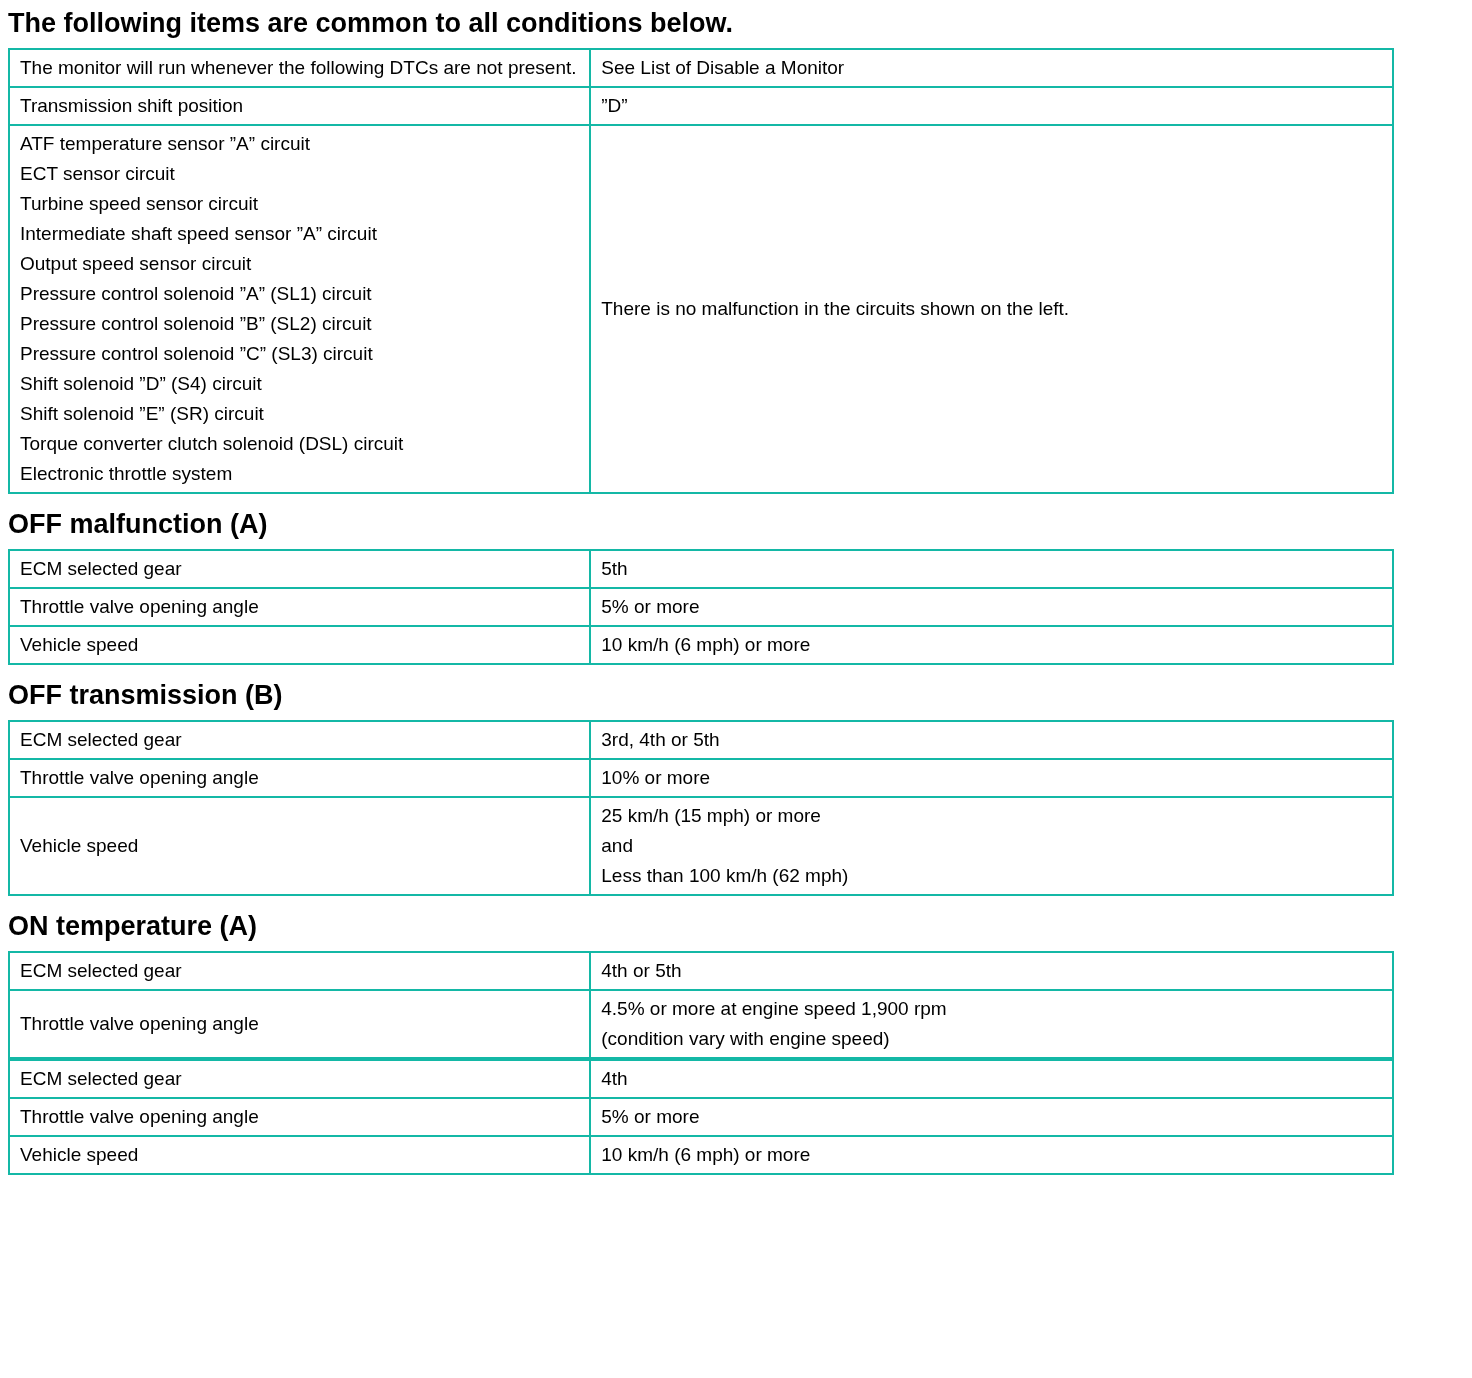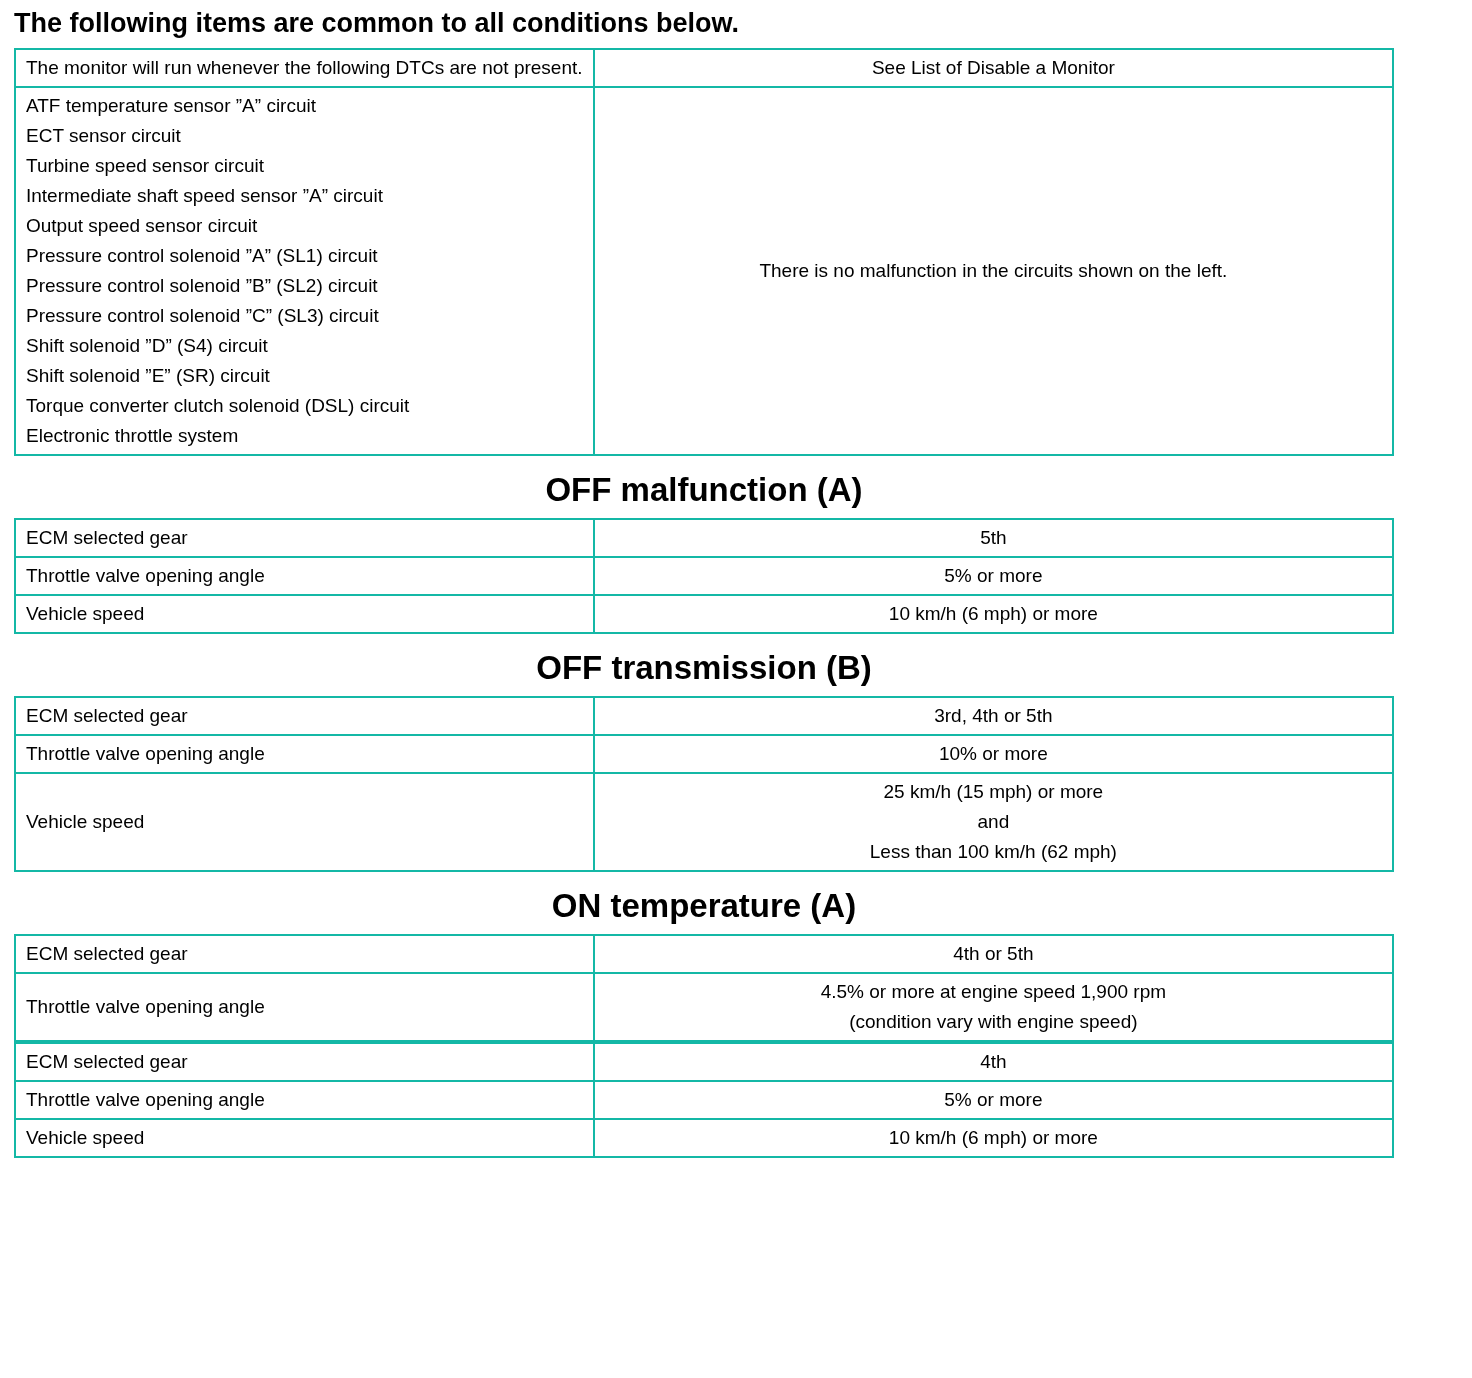--- a/index.html
+++ b/index.html
@@ -1,44 +1,48 @@
 <!DOCTYPE html>
 <html><head>
 <meta charset="utf-8">
 <style>
   * { box-sizing: border-box; }
   html, body { margin: 0; padding: 0; background: #ffffff; color: #000000; }
   body { font-family: "Liberation Sans", "DejaVu Sans", sans-serif; }
-  .page { width: 1408px; min-height: 1378px; padding: 8px 14px 12px 14px; }
+  .page { width: 1408px; min-height: 1378px; padding: 8px 14px 12px 8px; }
   .title { font-size: 27px; font-weight: bold; margin: 0 0 9px 0; letter-spacing: 0; }
-  .section-heading { font-size: 33px; font-weight: bold; margin: 15px 0 9px 0; text-align: center; }
+  .section-heading { font-size: 27px; font-weight: bold; margin: 15px 0 9px 0; }
   table.tbl { width: 100%; border-collapse: collapse; table-layout: fixed; }
   table.tbl td {
     border: 2px solid #14b8a6;
     font-size: 19px;
     line-height: 30px;
     padding: 3px 10px;
     white-space: pre-line;
     vertical-align: middle;
   }
   td.lbl { width: 42%; text-align: left; }
-  td.val { text-align: center; }
+  td.val { }
 </style>
 </head>
 <body>
 
 <div class="page">
 
   <h1 class="title">The following items are common to all conditions below.</h1>
 
   <table class="tbl">
     <tbody>
       <tr>
         <td class="lbl">The monitor will run whenever the following DTCs are not present.</td>
         <td class="val">See List of Disable a Monitor</td>
+      </tr>
+      <tr>
+        <td class="lbl">Transmission shift position</td>
+        <td class="val">”D”</td>
       </tr>
       <tr>
         <td class="lbl">ATF temperature sensor ”A” circuit
 ECT sensor circuit
 Turbine speed sensor circuit
 Intermediate shaft speed sensor ”A” circuit
 Output speed sensor circuit
 Pressure control solenoid ”A” (SL1) circuit
 Pressure control solenoid ”B” (SL2) circuit
 Pressure control solenoid ”C” (SL3) circuit

